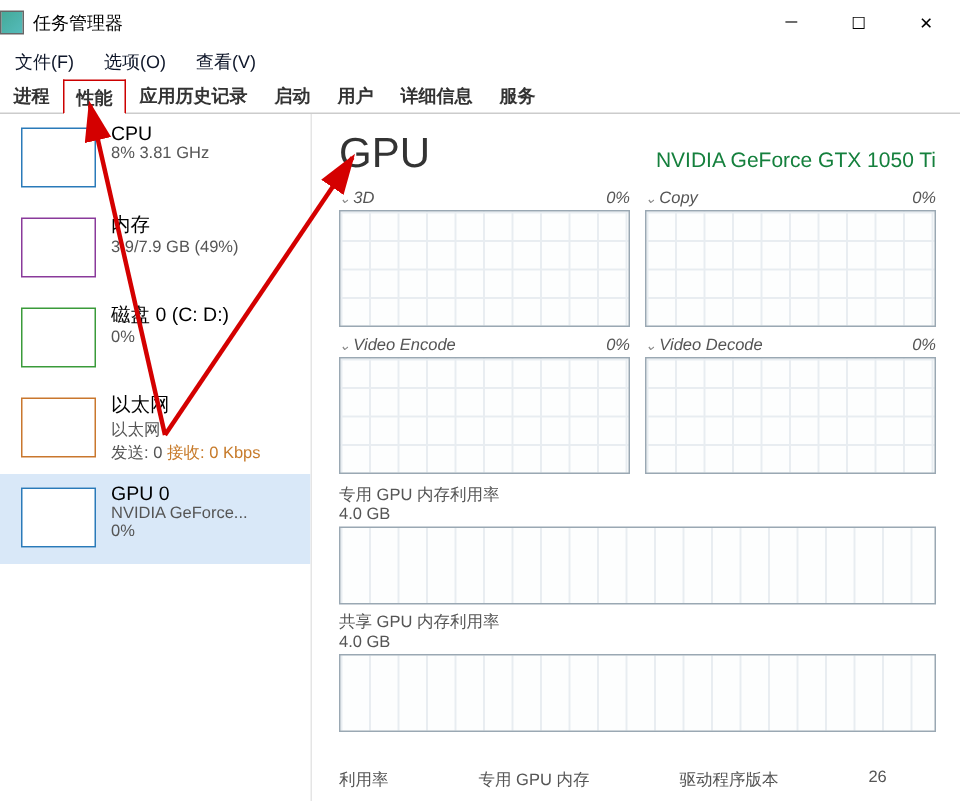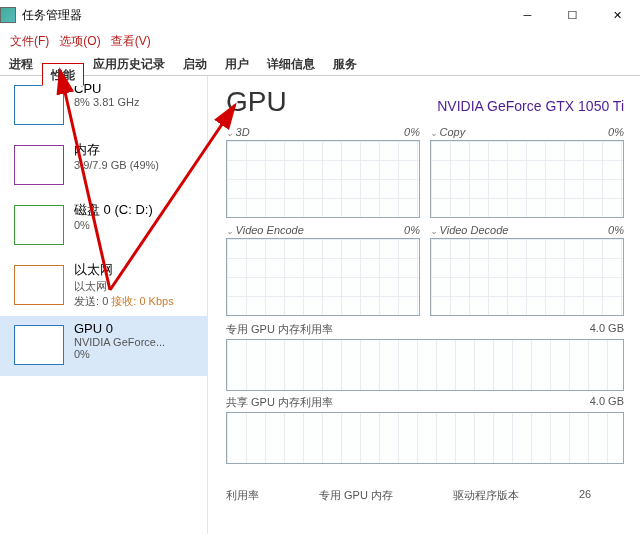--- a/index.html
+++ b/index.html
@@ -2,44 +2,44 @@
 <html><head>
 <meta charset="utf-8">
 <style>
 * { box-sizing: border-box; margin: 0; padding: 0; }
 body { font-family: "Microsoft YaHei", "Segoe UI", sans-serif; font-size: 12px; background: #fff; width: 640px; height: 534px; overflow: hidden; position: relative; }
 .titlebar { height: 30px; display: flex; align-items: center; padding: 0 0; }
 .titlebar .app-icon { width: 16px; height: 16px; margin-right: 6px; background: linear-gradient(135deg,#4a9,#5bb); border: 1px solid #666; }
 .titlebar .title { flex: 1; font-size: 12px; color: #000; }
 .win-controls { display: flex; align-items: center; }
 .win-controls div { width: 45px; height: 30px; display: flex; align-items: center; justify-content: center; font-size: 11px; color: #000; }
-.menubar { height: 22px; display: flex; padding: 0 6px; align-items: center; gap: 2px; font-size: 12px; color: #b91c1c; }
+.menubar { height: 22px; display: flex; padding: 0 6px; align-items: center; gap: 12px; font-size: 12px; color: #0f172a; }
 .menubar span { padding: 2px 4px; }
 .tabs { display: flex; border-bottom: 1px solid #ccc; height: 24px; font-size: 12px; font-weight: bold; }
 .tabs .tab { padding: 3px 8px; color: #333; border: 1px solid transparent; }
-.tabs .tab.active { border: 1px solid #c00; border-bottom: 1px solid #fff; background: #fff; position: relative; top: 11px; }
+.tabs .tab.active { border: 1px solid #c00; border-bottom: 1px solid #fff; background: #fff; position: relative; top: 1px; }
 .content { display: flex; height: calc(534px - 30px - 22px - 24px); }
 .sidebar { width: 208px; border-right: 1px solid #e5e5e5; overflow: hidden; }
 .sb-item { display: flex; padding: 5px 10px 5px 14px; gap: 10px; height: 60px; align-items: flex-start; }
 .sb-item.selected { background: #d9e8f8; }
 .sb-thumb { width: 50px; height: 40px; border: 1px solid; margin-top: 4px; background: #fff; }
 .sb-text { flex: 1; overflow: hidden; }
 .sb-title { font-size: 13px; color: #000; white-space: nowrap; overflow: hidden; text-overflow: ellipsis; }
 .sb-sub { font-size: 11px; color: #555; white-space: nowrap; overflow: hidden; text-overflow: ellipsis; }
 .sb-sub .recv { color: #c77b2b; }
 .main { flex: 1; padding: 10px 16px 0 18px; position: relative; }
 .main-head { display: flex; justify-content: space-between; align-items: baseline; margin-bottom: 8px; }
 .gpu-title { font-size: 28px; color: #333; font-weight: 400; }
-.gpu-name { font-size: 14px; color: #4c1d95; margin-left: 33px; }
+.gpu-name { font-size: 14px; color: #15803d; margin-left: 33px; }
 .graph-row { display: flex; gap: 10px; margin-bottom: 6px; }
 .graph-col { flex: 1; }
 .graph-header { display: flex; justify-content: space-between; font-size: 11px; color: #555; margin-bottom: 2px; align-items: center; font-style: italic; }
 .chev { font-size: 9px; color: #888; margin-right: 2px; }
 .graph-box { height: 78px; border: 1px solid #9aa8b3; background: #fdfefe; background-image: linear-gradient(#e8edf1 1px, transparent 1px), linear-gradient(90deg, #e8edf1 1px, transparent 1px); background-size: 19px 19px; }
-.mem-label-row { display: flex; justify-content: space-between; font-size: 11px; color: #555; margin-top: 4px; }
+.mem-label-row { display: flex; justify-content: space-between; font-size: 11px; color: #555; margin-top: 4px; flex-direction: column; }
 .mem-box { height: 52px; border: 1px solid #9aa8b3; background: #fdfefe; background-image: linear-gradient(90deg, #e8edf1 1px, transparent 1px); background-size: 19px 100%; margin-top: 2px; }
 .bottom-row { display: flex; font-size: 11px; color: #555; margin-top: 24px; gap: 60px; }
 .arrow-svg { position: absolute; top: 60px; left: 50px; pointer-events: none; }
 </style>
 </head>
 <body>
 
 <div class="titlebar">
   <div class="app-icon"></div>
   <div class="title">任务管理器</div>

